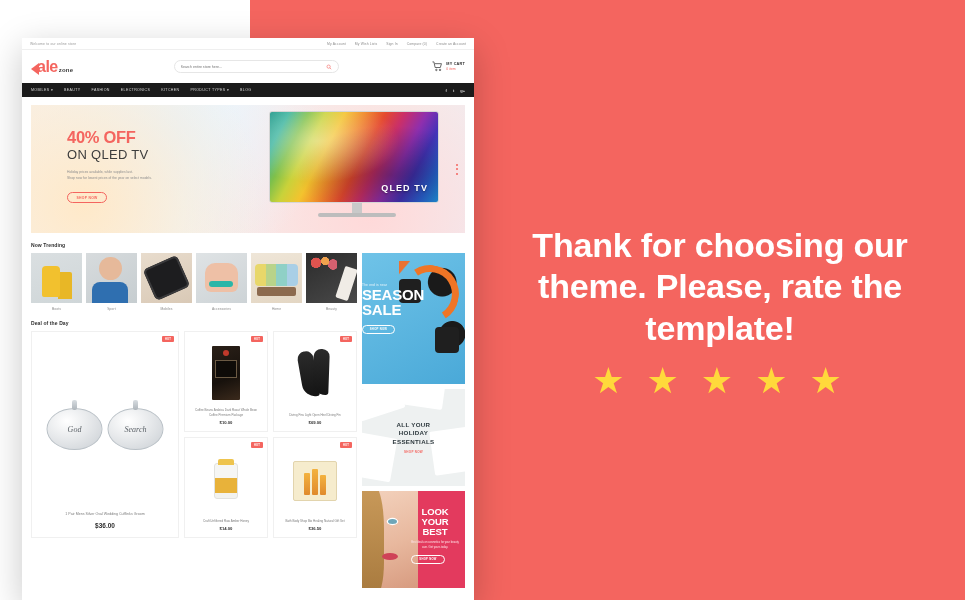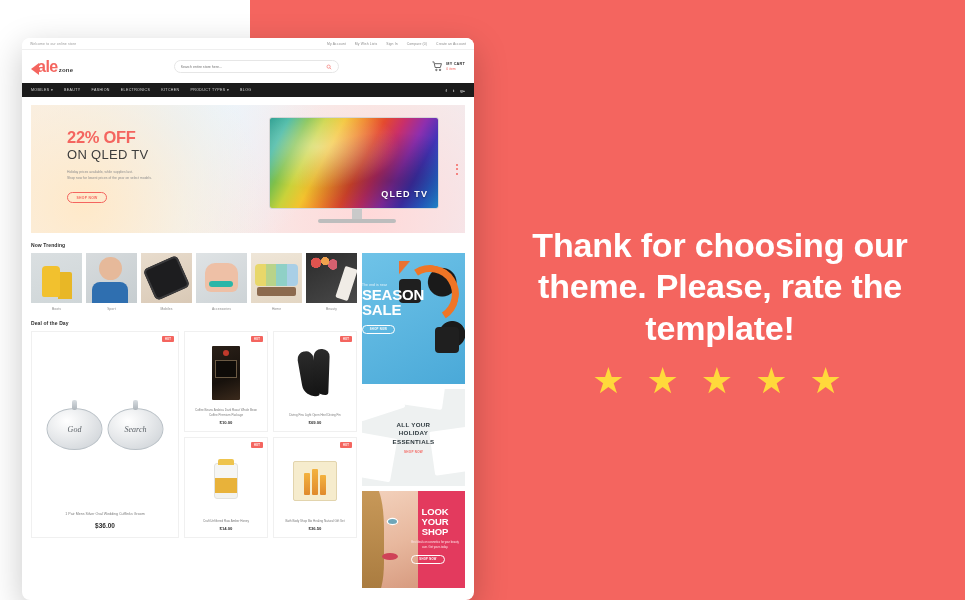--- a/index.html
+++ b/index.html
@@ -13,21 +13,20 @@
 
   
   .bg-left  { position:absolute; left:0;  top:0; width:250px; height:600px; background:#ffffff; }
   .bg-right { position:absolute; left:250px; top:0; width:715px; height:600px; background:#f4655f; }
 
   
   .site {
     position:absolute; left:22px; top:38px; width:452px; height:562px;
     background:#fff; overflow:hidden;
     box-shadow: 0 10px 34px rgba(0,0,0,.22);
-    border-radius: 8px;
   }
 
   
   .topbar {
     height:12px; background:#fff; border-bottom:1px solid #efefef;
     display:flex; align-items:center; justify-content:space-between;
     padding:0 8px;
   }
   .topbar-left { font-size:3.4px; color:#9a9a9a; letter-spacing:.15px; }
   .topbar-links { display:flex; gap:9px; }
@@ -93,21 +92,21 @@
   .hero-h1 { font-size:16.5px; font-weight:bold; color:#f4655f; letter-spacing:-.3px; line-height:1; }
   .hero-h2 { font-size:13px; color:#3d3d3d; letter-spacing:.3px; line-height:1.15; margin-top:2px; }
   .hero-p { margin-top:8px; line-height:1.7; }
   .hero-p div { font-size:3.4px; color:#8e8e8e; }
   .hero-btn {
     margin-top:10px; width:40px; height:11px; border:1px solid #f4655f; border-radius:6px;
     display:flex; align-items:center; justify-content:center;
     font-size:3.4px; color:#f4655f; letter-spacing:.3px; font-weight:bold;
   }
   
-  .tv { position:absolute; right:20px; top:12px; width:176px;text-decoration:underline; }
+  .tv { position:absolute; right:20px; top:6px; width:176px;text-decoration:underline; }
   .tv-screen {
     width:170px; height:92px; border-radius:3px; overflow:hidden; position:relative;
     background: linear-gradient(118deg,
       #2a9d8f 0%, #3fb6a0 9%, #7fc04a 18%, #c9d23a 26%,
       #f3c32e 35%, #f08a2a 44%, #e4492f 54%, #c92f6a 63%,
       #8e2fae 73%, #4433b8 82%, #2a5fd0 91%, #1f8fd8 100%);
     border:1.5px solid #d6d6d6;
   }
   .tv-screen::after{
     content:""; position:absolute; inset:0;
@@ -349,21 +348,21 @@
       </div>
       <div class="nav-social">
         <i>f</i>
         <i>t</i>
         <i>g+</i>
       </div>
     </div>
 
     <div class="hero">
       <div class="hero-txt">
-        <div class="hero-h1">22% OFF</div>
+        <div class="hero-h1">40% OFF</div>
         <div class="hero-h2">ON QLED TV</div>
         <div class="hero-p">
           <div>Holiday prices available, while supplies last.</div>
           <div>Shop now for lowest prices of the year on select models.</div>
         </div>
         <div class="hero-btn">SHOP NOW</div>
       </div>
       <div class="tv">
         <div class="tv-screen">
           <span class="tv-label">QLED TV</span>
@@ -505,21 +504,21 @@
         </div>
 
         <div class="side-banner sb3">
           <div class="sb3-face"></div>
           <div class="sb3-hair"></div>
           <div class="sb3-eye"></div>
           <div class="sb3-lip"></div>
           <div class="sb3-txt">
             <div class="sb3-h">LOOK</div>
             <div class="sb3-h">YOUR</div>
-            <div class="sb3-h">SHOP</div>
+            <div class="sb3-h">BEST</div>
             <div class="sb3-p">Best deals on cosmetics for your beauty care. Get yours today.</div>
             <div class="sb3-btn">SHOP NOW</div>
           </div>
         </div>
 
       </div>
     </div>
   </div>
 
   <div class="promo">

